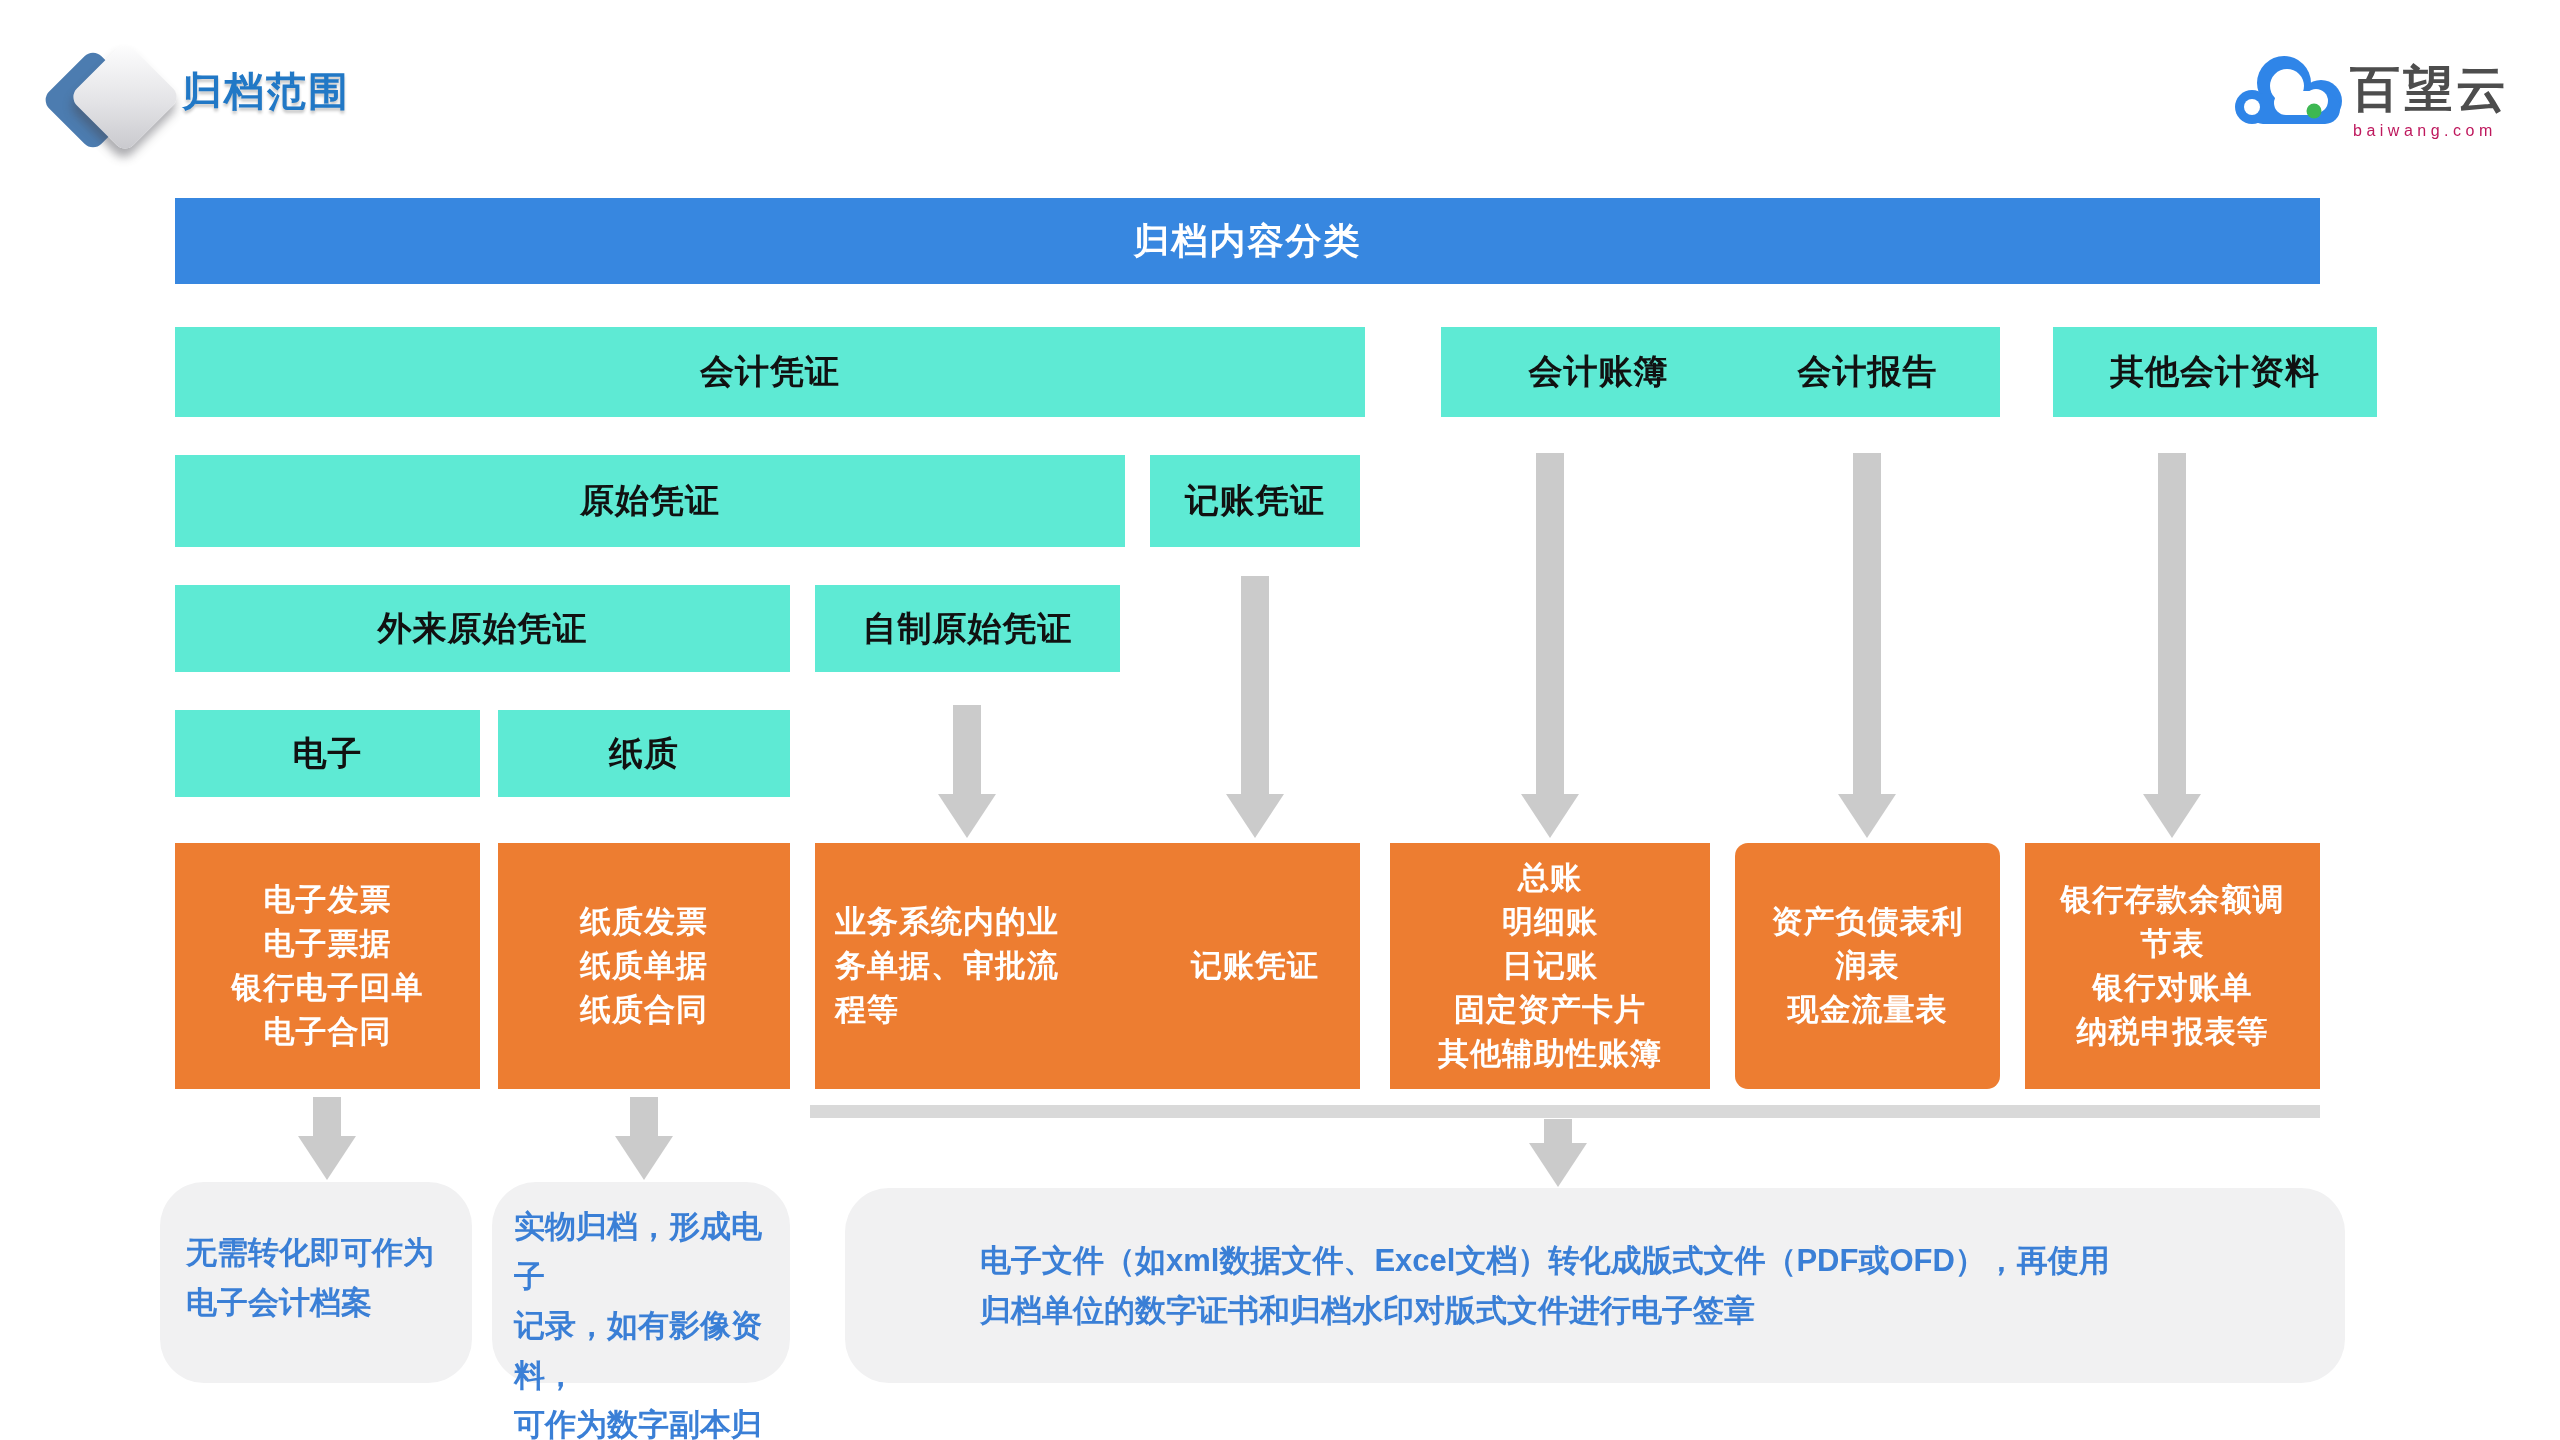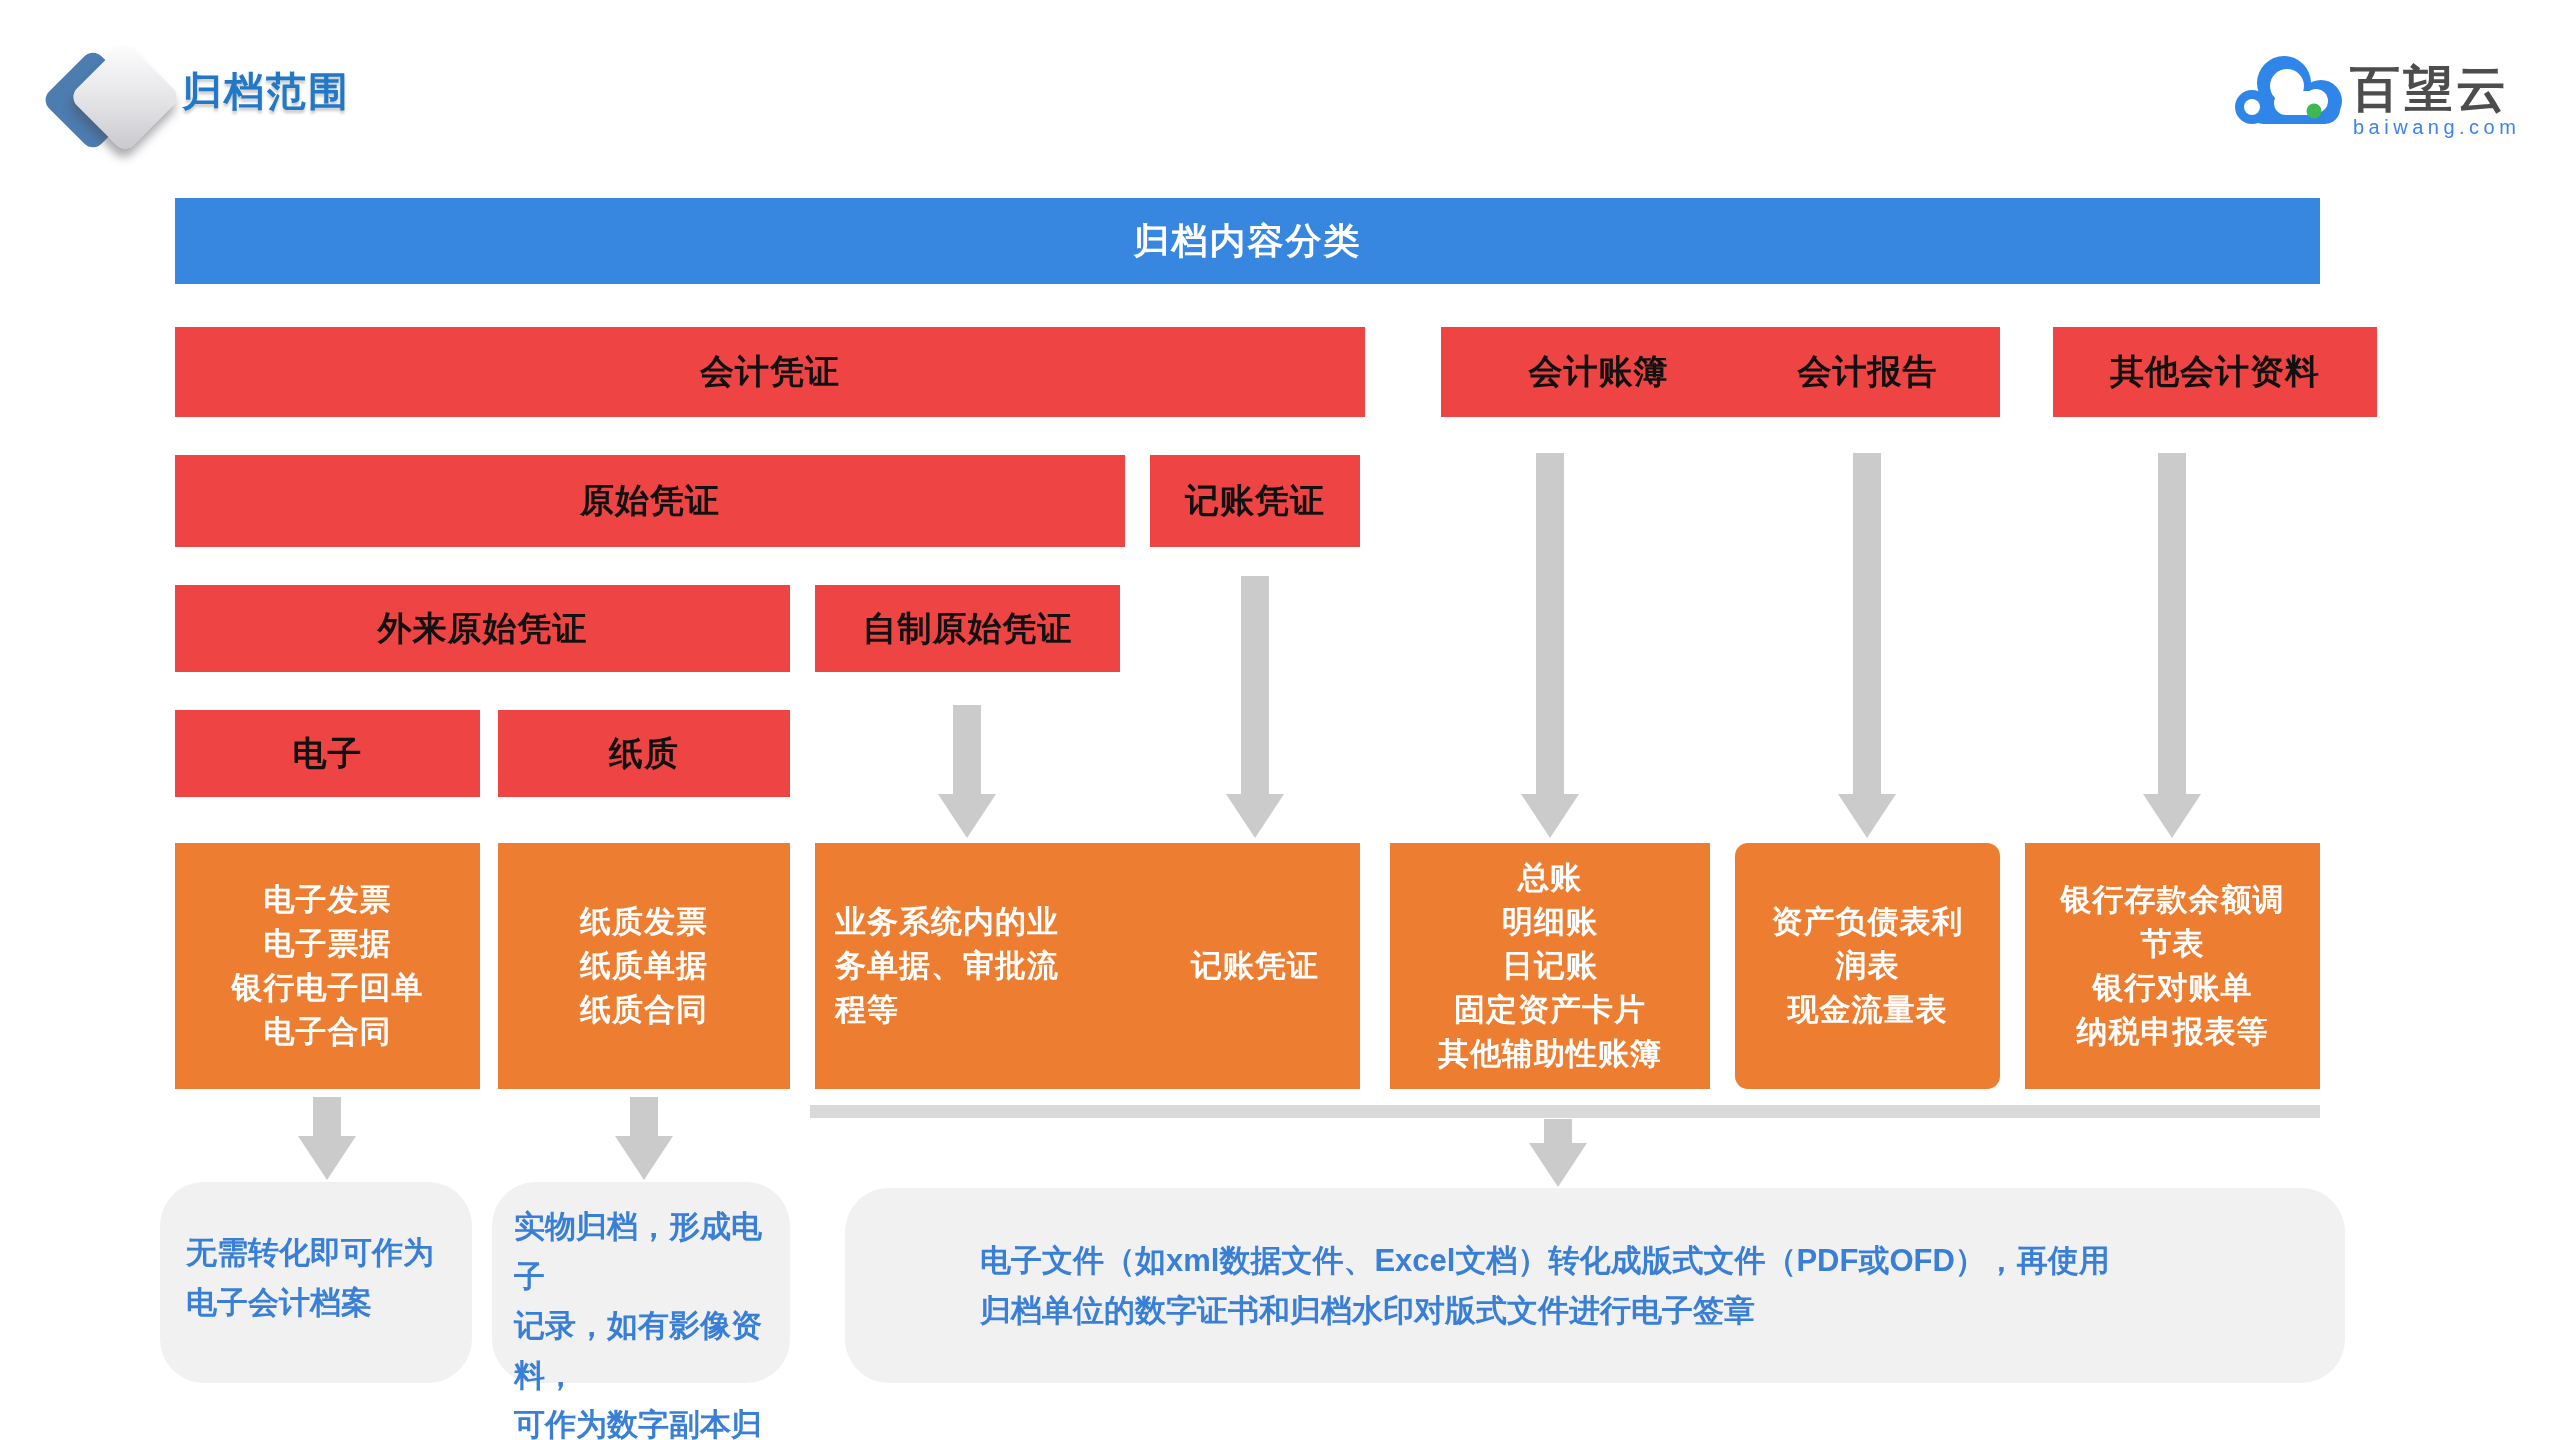--- a/index.html
+++ b/index.html
@@ -12,28 +12,28 @@
   .dia-blue{left:16px;top:23px;width:74px;height:74px;background:#4C7CB0;}
   .dia-grey{left:45px;top:17px;width:80px;height:80px;
             background:linear-gradient(135deg,#ffffff 0%,#e3e3e6 55%,#c7c7cc 100%);
             box-shadow:5px 7px 10px rgba(70,70,80,.45);}
   .page-title{position:absolute;left:182px;top:64px;font-size:40px;font-weight:bold;
               color:#2178C6;text-shadow:0 3px 3px rgba(0,0,0,.22);letter-spacing:2px;}
 
   .logo{position:absolute;left:2232px;top:50px;width:300px;height:95px;}
   .logo-name{position:absolute;left:118px;top:6px;font-size:50px;font-weight:bold;
              color:#4D4D4D;letter-spacing:3px;}
-  .logo-domain{position:absolute;left:121px;top:66px;font-size:20px;color:#3b82f6;
+  .logo-domain{position:absolute;left:121px;top:72px;font-size:16px;color:#be185d;
                letter-spacing:4.5px;}
 
   
   .banner{position:absolute;left:175px;top:198px;width:2145px;height:86px;background:#3787E0;
           color:#ffffff;font-size:36px;font-weight:bold;display:flex;align-items:center;
           justify-content:center;letter-spacing:2px;}
-  .bg{position:absolute;background:#ef4444;color:#111111;font-size:34px;font-weight:bold;
+  .bg{position:absolute;background:#5eead4;color:#111111;font-size:34px;font-weight:bold;
       display:flex;align-items:center;justify-content:center;letter-spacing:1px;}
   .bo{position:absolute;background:#ED7D31;color:#ffffff;font-size:31px;font-weight:bold;
       display:flex;align-items:center;justify-content:center;text-align:center;
       line-height:1.42;white-space:pre-line;letter-spacing:1px;}
   .bo.left{justify-content:flex-start;text-align:left;padding:0 20px;}
   .note{position:absolute;background:#F1F1F2;border-radius:44px;color:#3A7FD6;
         font-size:31px;font-weight:bold;line-height:1.6;white-space:pre-line;
         box-sizing:border-box;}
   .hbar{position:absolute;left:810px;top:1105px;width:1510px;height:13px;background:#D9D9D9;}
 

